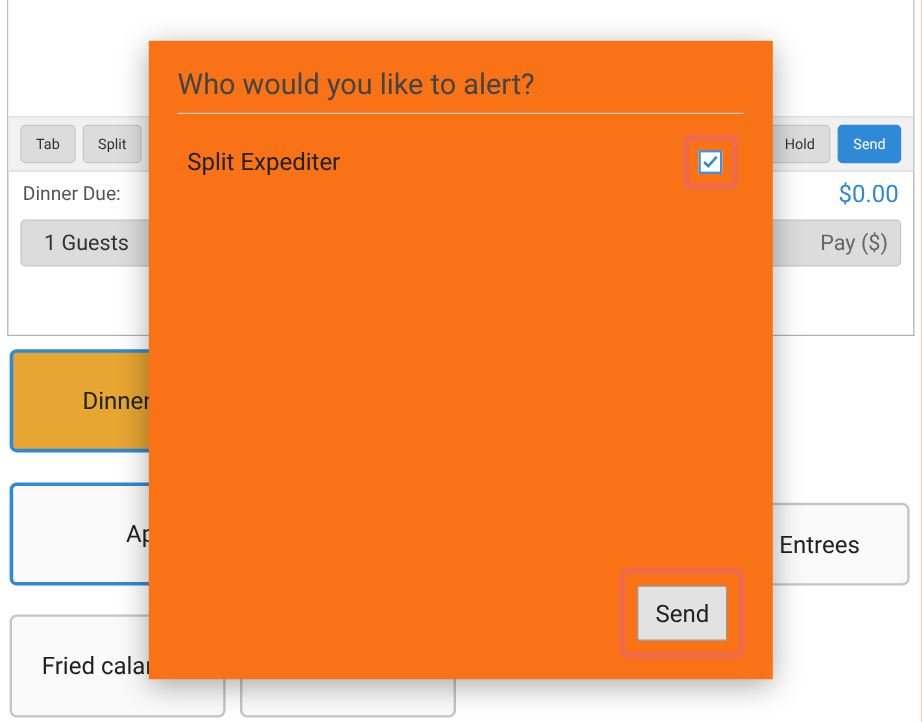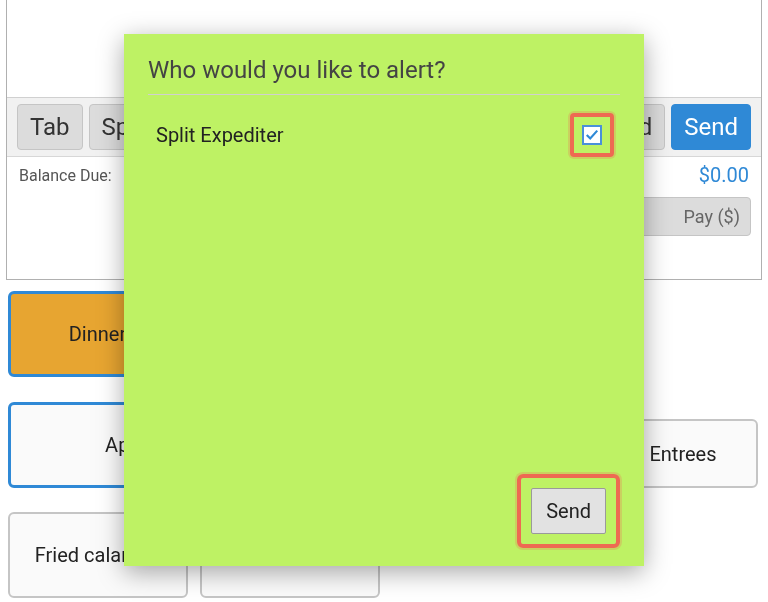--- a/index.html
+++ b/index.html
@@ -10,21 +10,21 @@
     border: 1px solid #b0b0b0; border-top: none; background: #fff;
   }
   .logo-area {
     height: 98px; background: #fff; border-bottom: 1px solid #d0d0d0;
   }
   .action-row {
     display: flex; gap: 6px; padding: 6px 10px; background: #f1f1f1; border-bottom: 1px solid #d7d7d7;
   }
   .act-btn {
     background: #dcdcdc; border: 1px solid #c5c5c5; border-radius: 4px;
-    padding: 8px 12px; font-size: 24px; color: #333; cursor: pointer;
+    padding: 8px 12px; font-size: 12px; color: #333; cursor: pointer;
   }
   .act-btn.hold { margin-left: auto; }
   .act-btn.primary { background: #2f89d6; color: #fff; border-color: #2f89d6; }
   .balance-row {
     display: flex; align-items: center; justify-content: space-between;
     padding: 6px 12px; font-size: 16px; color: #555;
   }
   .balance-amt { font-size: 20px; color: #2f89d6; font-weight: 400; }
   .guest-row {
     display: flex; gap: 6px; padding: 4px 10px 10px;
@@ -60,21 +60,21 @@
     position: absolute; left: 8px; top: 512px; display: flex; gap: 12px;
   }
   .item-tile {
     width: 180px; height: 86px; background: #fafafa; border: 2px solid #c5c5c5; border-radius: 6px;
     display: flex; align-items: center; justify-content: center; font-size: 20px; color: #222; cursor: pointer;
   }
 
   
   .modal {
     position: absolute; left: 124px; top: 34px; width: 520px; height: 532px;
-    background: #bef264; box-shadow: 0 6px 24px rgba(0,0,0,0.35);
+    background: #f97316; box-shadow: 0 6px 24px rgba(0,0,0,0.35);
     padding: 22px 24px 18px; display: flex; flex-direction: column;
   }
   .modal-title {
     font-size: 24px; color: #444; padding-bottom: 10px; border-bottom: 1px solid #d0d0d0;
   }
   .alert-row {
     display: flex; align-items: center; justify-content: space-between;
     padding: 18px 6px 0 8px;
   }
   .alert-name { font-size: 20px; color: #222; }
@@ -103,24 +103,25 @@
 
 <div class="frame">
   <div class="logo-area"></div>
   <div class="action-row">
     <button class="act-btn">Tab</button>
     <button class="act-btn">Split</button>
     <button class="act-btn hold">Hold</button>
     <button class="act-btn primary">Send</button>
   </div>
   <div class="balance-row">
-    <span>Balance Due:</span>
+    <span>Dinner Due:</span>
     <span class="balance-amt">$0.00</span>
   </div>
   <div class="guest-row">
+    <button class="guest-btn">1 Guests</button>
     <button class="pay-btn">Pay ($)</button>
   </div>
 </div>
 
 <div class="menu-tile">Dinner Menu</div>
 
 <div class="cat-row">
   <div class="cat-tile sel">Apps</div>
   <div class="cat-tile entrees">Entrees</div>
 </div>

